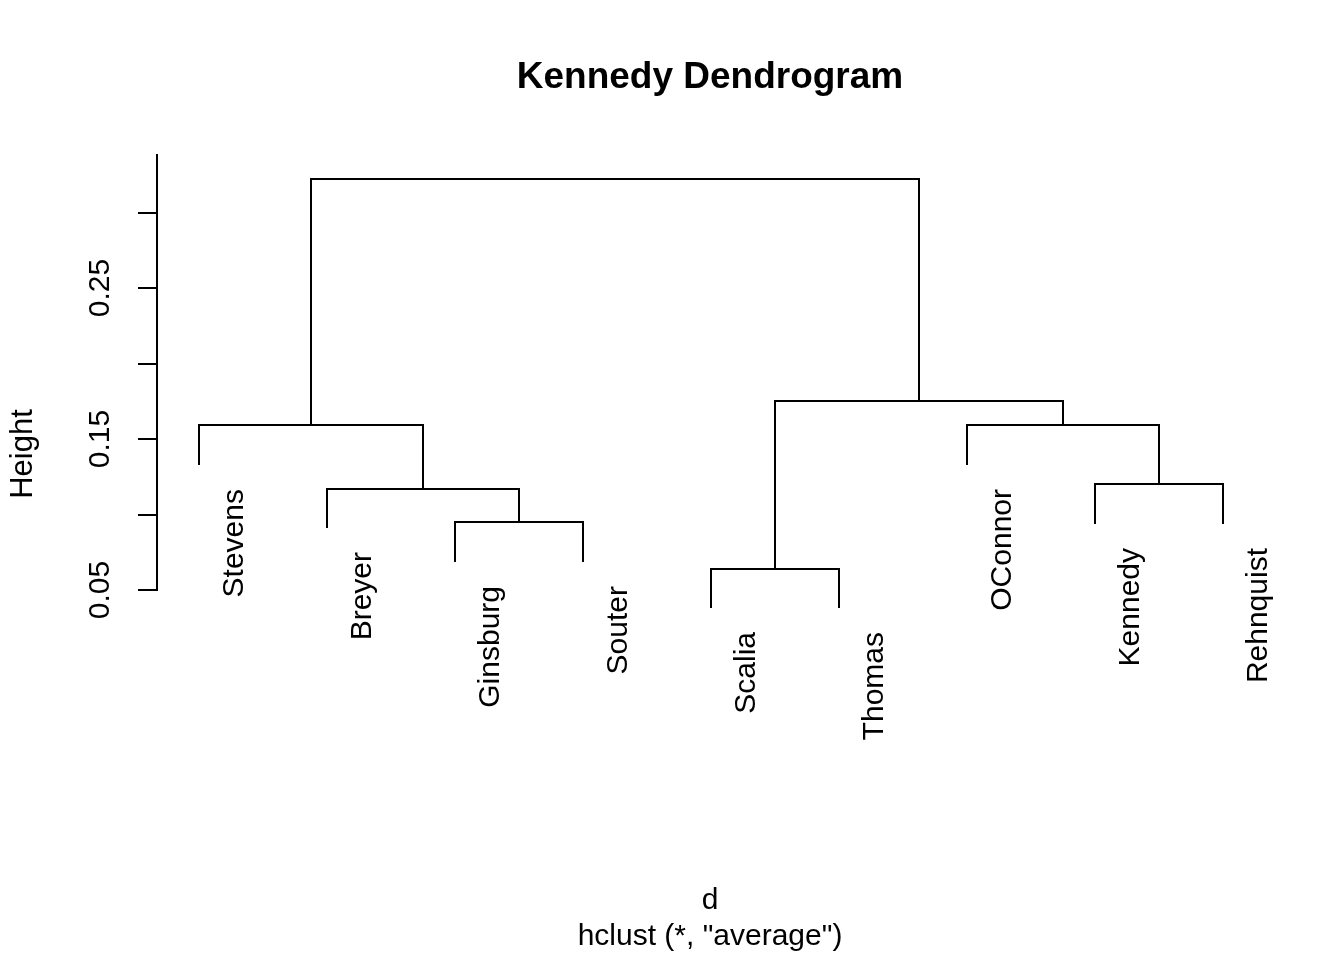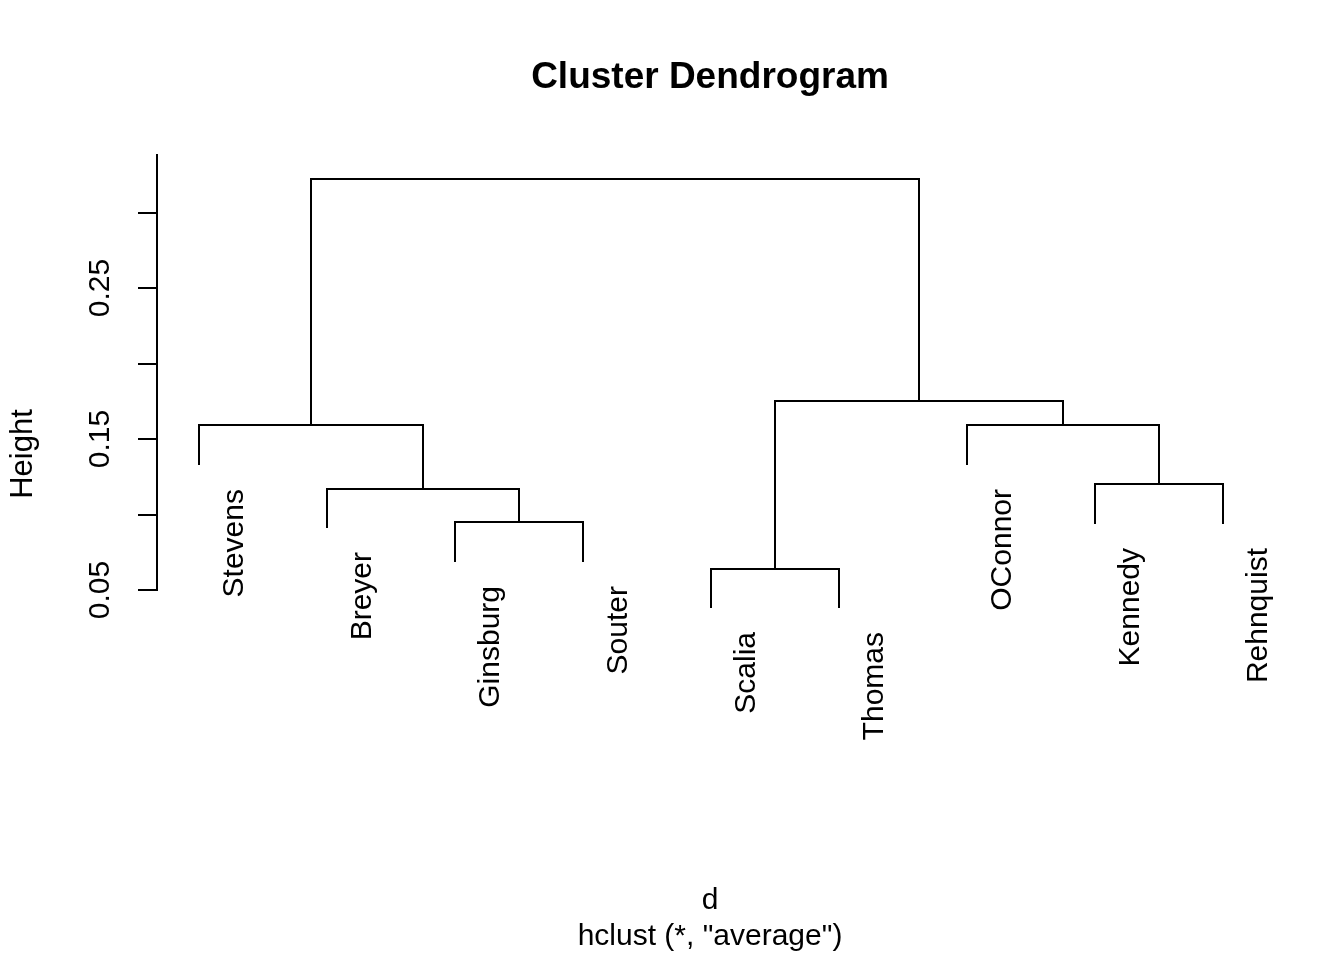--- a/index.html
+++ b/index.html
@@ -75,21 +75,21 @@
     line-height: 34px;
     white-space: nowrap;
   }
   #caption-d { top: 882px; }
   #caption-call { top: 918px; }
 </style>
 </head>
 <body>
 
 <div id="canvas">
-  <div id="chart-title">Cluster Dendrogram</div>
+  <div id="chart-title">Kennedy Dendrogram</div>
 
   <div id="y-axis-title">Height</div>
 
   <div id="axis-layer">
       <div class="line" style="left: 156px; top: 154px; width: 2px; height: 437px; background: rgb(0, 0, 0);"></div>
       <div class="line" style="left: 138px; top: 589px; width: 20px; height: 2px; background: rgb(0, 0, 0);"></div>
       <div class="line" style="left: 138px; top: 513.5px; width: 20px; height: 2px; background: rgb(0, 0, 0);"></div>
       <div class="line" style="left: 138px; top: 438px; width: 20px; height: 2px; background: rgb(0, 0, 0);"></div>
       <div class="line" style="left: 138px; top: 362.5px; width: 20px; height: 2px; background: rgb(0, 0, 0);"></div>
       <div class="line" style="left: 138px; top: 287px; width: 20px; height: 2px; background: rgb(0, 0, 0);"></div>

